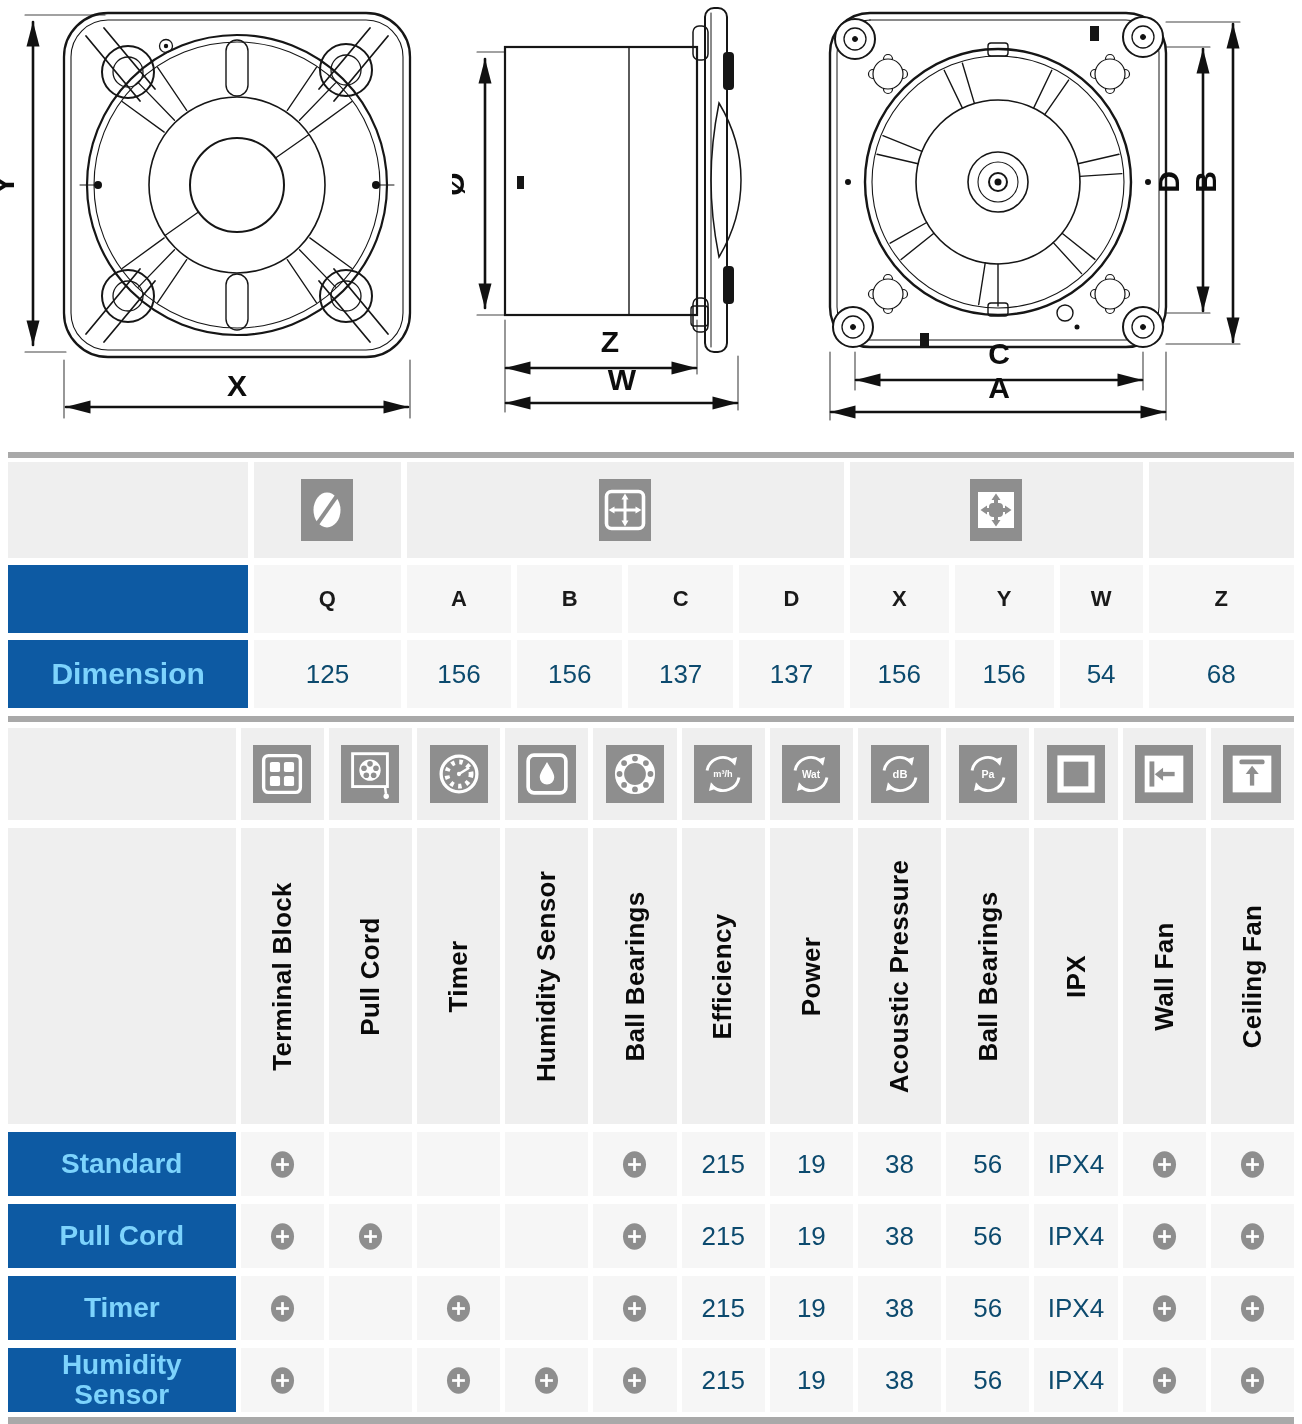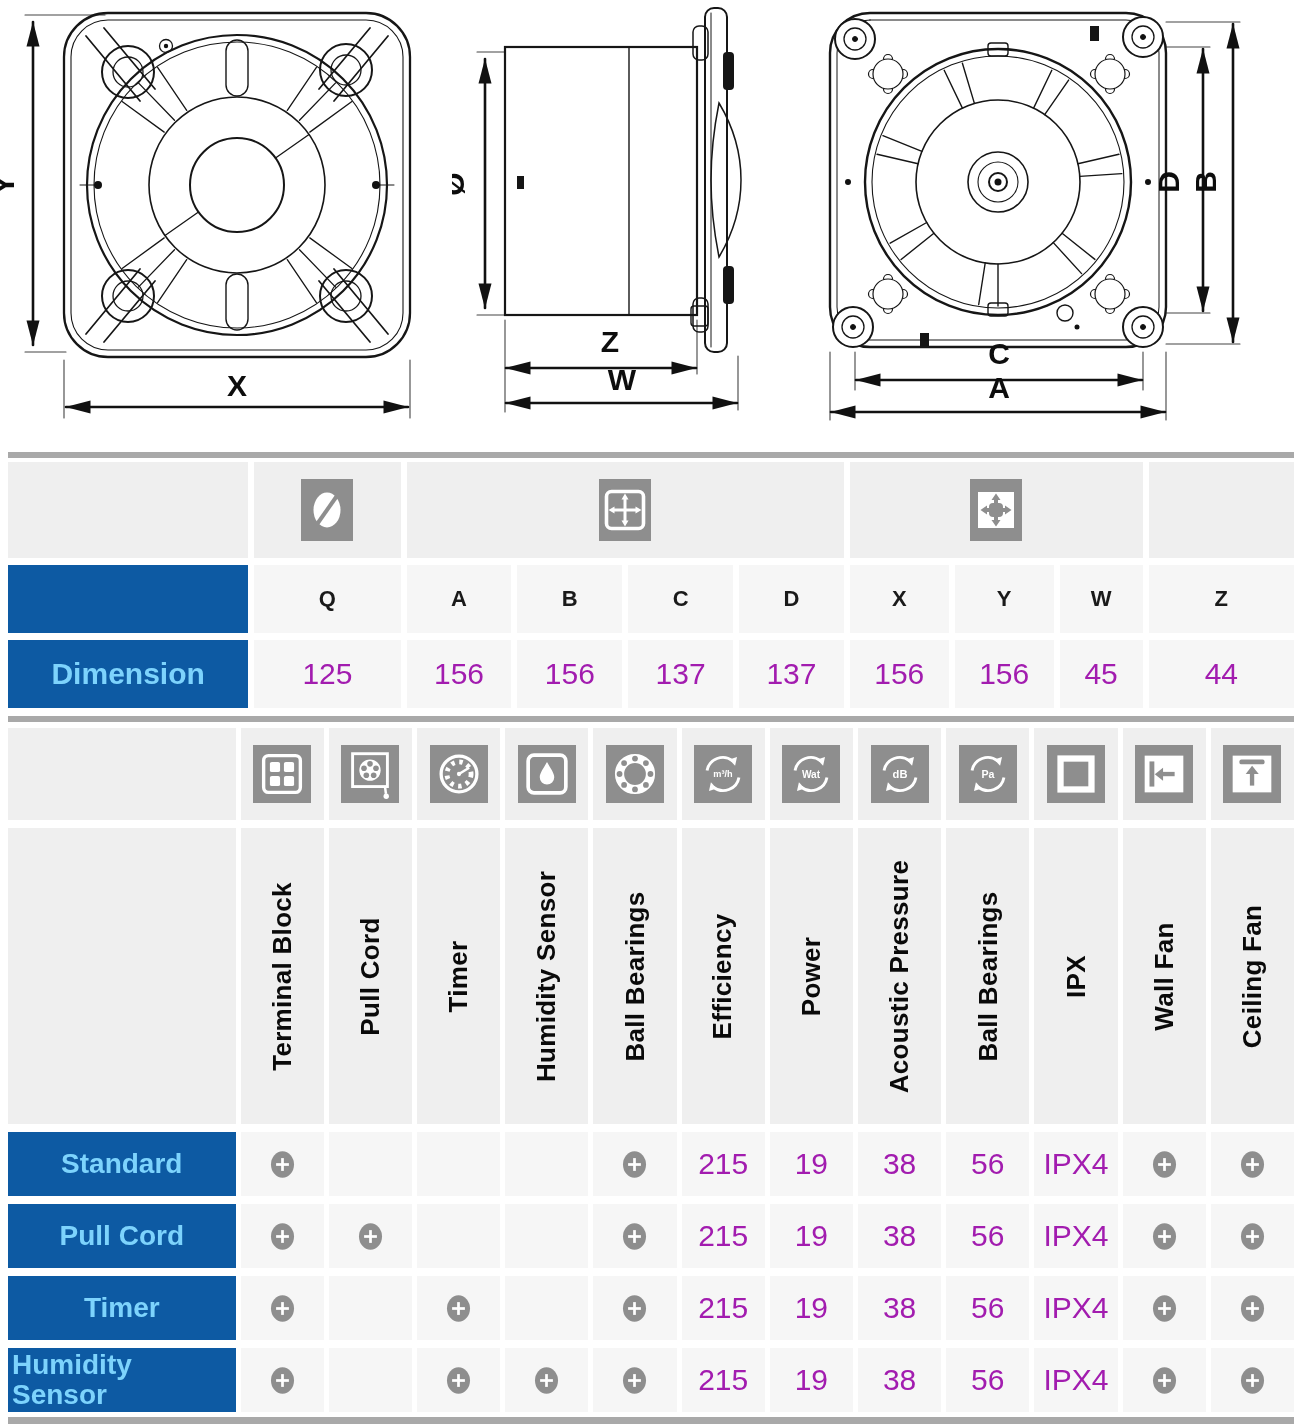--- a/index.html
+++ b/index.html
@@ -16,23 +16,23 @@
   .bar{position:absolute;left:8px;width:1286px;height:6px;background:var(--sep);}
   #bar-top{top:452px;} #bar-mid{top:716px;} #bar-bottom{top:1417px;height:7px;}
   .grid{position:absolute;left:8px;width:1286px;display:grid;}
   .dim-grid{top:462px;grid-template-columns:243fr 148fr 106fr 106fr 106fr 106fr 100fr 100fr 84fr 147fr;
             grid-template-rows:96px 68px 68px;gap:7px 6px;}
   .feat-grid{top:728px;grid-template-columns:227fr repeat(12,83fr);
              grid-template-rows:92px 296px 64px 64px 64px 64px;gap:8px 5px;}
   .cell{display:flex;align-items:center;justify-content:center;background:var(--cell2);overflow:hidden;}
   .icon-cell,.label-cell{background:var(--cell);}
   .blue{background:var(--blue);color:#7dd3fc;font-weight:700;font-size:30px;}
-  .feat-grid .blue{font-size:28px;line-height:1.08;text-align:left;padding:0 4px;}
+  .feat-grid .blue{font-size:28px;line-height:1.08;text-align:center;padding:0 4px;}
   .head{font-weight:700;font-size:22px;color:#1a1a1a;}
-  .val,.txt{font-size:30px;color:#a21caf;}
+  .val,.txt{font-size:26px;color:#0c4a6e;}
   .rot{display:inline-block;transform:rotate(-90deg);white-space:nowrap;
        font-weight:700;font-size:26px;color:#0a0a0a;letter-spacing:.3px;}
 </style>
 </head>
 <body>
 
 <svg width="0" height="0" style="position:absolute" aria-hidden="true">
 <defs>
   <marker id="ah" viewBox="0 0 26 14" markerWidth="26" markerHeight="14" refX="25" refY="7" orient="auto-start-reverse" markerUnits="userSpaceOnUse">
     <path d="M0.5 0.5 L25.5 7 L0.5 13.5 Z" fill="#111"></path>
@@ -364,24 +364,24 @@
       <div class="cell">
         <span class="val">137</span>
       </div>
       <div class="cell">
         <span class="val">156</span>
       </div>
       <div class="cell">
         <span class="val">156</span>
       </div>
       <div class="cell">
-        <span class="val">45</span>
-      </div>
-      <div class="cell">
-        <span class="val">44</span>
+        <span class="val">54</span>
+      </div>
+      <div class="cell">
+        <span class="val">68</span>
       </div>
     </div>
   <div class="grid feat-grid">
       <div class="cell icon-cell"></div>
       <div class="cell icon-cell">
         <svg width="58" height="58">
           <use href="#terminal-block-icon"></use>
         </svg>
       </div>
       <div class="cell icon-cell">

